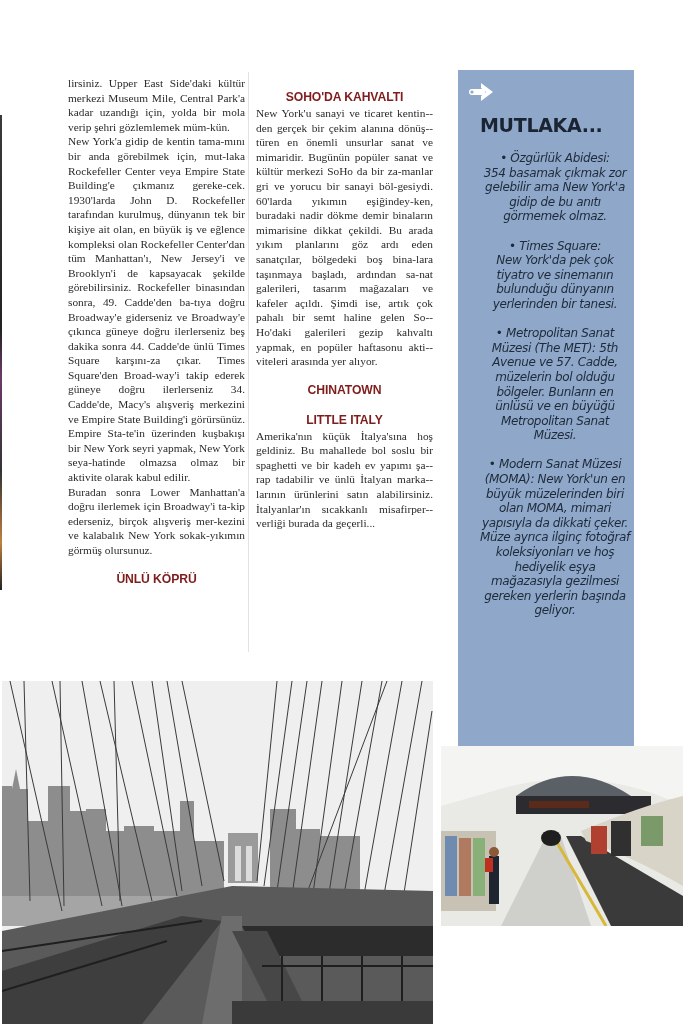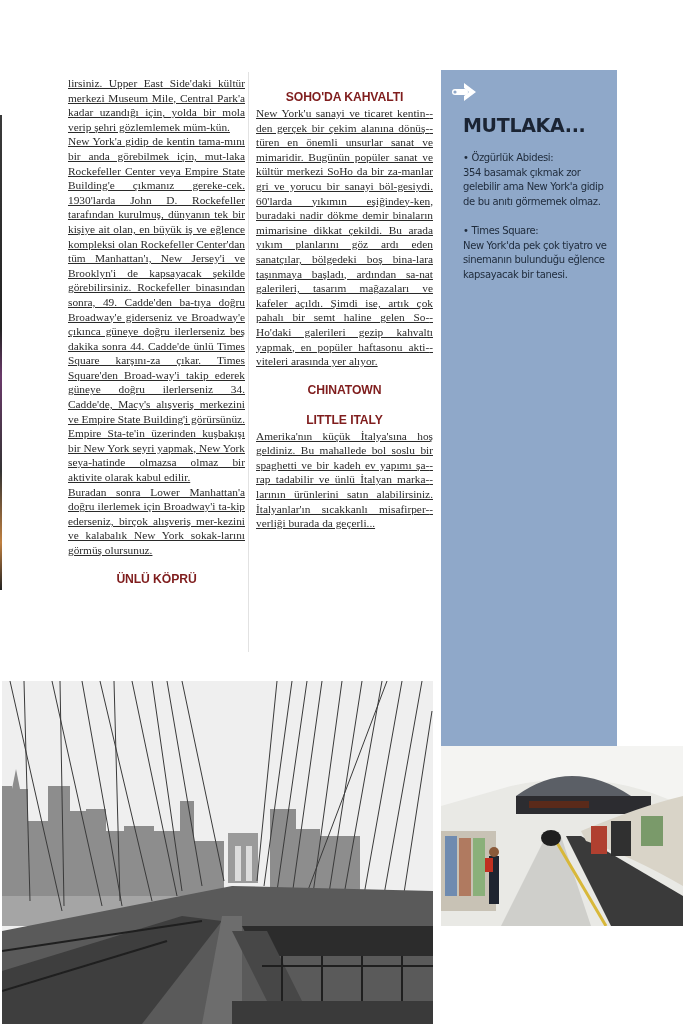--- a/index.html
+++ b/index.html
@@ -11,48 +11,49 @@
   }
   .edge-strip {
     position: absolute; left: 0; top: 115px; width: 2px; height: 475px;
     background: linear-gradient(to bottom, #3a3a3a 0%, #222 45%, #6a3a6a 55%, #333 75%, #c08040 90%, #222 100%);
   }
   .col {
     position: absolute; top: 76px; width: 177px;
     font-size: 11.35px; line-height: 14.6px; text-align: justify;
     hyphens: manual;
   }
-  .col p { margin: 0; text-decoration: underline; }
+  .col p { margin: 0; }
   .col1 { left: 68px; }
   .col2 { left: 256px; top: 76px; }
   .col-rule {
     position: absolute; left: 248px; top: 72px; width: 1px; height: 580px;
     background: #e2e2e2;
   }
   .gap { height: 14px; }
   .section-heading {
     font-family: "Liberation Sans", "DejaVu Sans", sans-serif;
     font-weight: bold; font-size: 12.2px; color: #7f1d1d;
     letter-spacing: -0.1px; margin: 0 0 1px 0; line-height: 15px;
     text-align: center;
   }
   .sidebar {
-    position: absolute; left: 441px; top: 70px; width: 176px; height: 764px;
+    position: absolute; left: 458px; top: 70px; width: 176px; height: 764px;
     background: #8fa8c9;
     font-family: "DejaVu Sans", "Liberation Sans", sans-serif;
     color: #1e2a3a;
+    text-align: center;
   }
   .arrow-icon { position: absolute; left: 9px; top: 10px; width: 30px; height: 24px; }
   .sidebar-title {
     position: absolute; left: 22px; top: 44px;
     font-size: 19px; font-weight: bold; letter-spacing: -0.3px; color: #1b2433;
   }
   .sidebar-list {
     position: absolute; left: 22px; top: 81px; width: 150px;
-    font-size: 10px; line-height: 14.6px; letter-spacing: -0.35px;
+    font-size: 12px; line-height: 14.6px; letter-spacing: -0.35px; font-style: italic;
   }
   .sidebar-item { margin: 0 0 14.6px 0; white-space: pre-line; }
   .photo {
     position: absolute; overflow: hidden;
   }
   .photo-bridge {
     left: 2px; top: 681px; width: 431px; height: 343px;
     background: linear-gradient(to bottom, #f2f2f2 0%, #e6e6e6 30%, #bdbdbd 55%, #6c6c6c 68%, #4a4a4a 80%, #2e2e2e 100%);
   }
   .photo-subway {
@@ -61,21 +62,21 @@
   }
 </style>
 </head>
 <body>
 
 <div class="edge-strip"></div>
 
 <div class="col col1">
   <p>lirsiniz. Upper East Side'daki kültür merkezi Museum Mile, Central Park'a kadar uzandığı için, yolda bir mola verip şehri gözlemlemek müm-­kün.</p>
   <p>New York'a gidip de kentin tama-­mını bir anda görebilmek için, mut-­laka Rockefeller Center veya Empire State Building'e çıkmanız gereke-­cek. 1930'larda John D. Rockefeller tarafından kurulmuş, dünyanın tek bir kişiye ait olan, en büyük iş ve eğlence kompleksi olan Rockefeller Center'dan tüm Manhattan'ı, New Jersey'i ve Brooklyn'i de kapsayacak şekilde görebilirsiniz. Rockefeller binasından sonra, 49. Cadde'den ba-­tıya doğru Broadway'e giderseniz ve Broadway'e çıkınca güneye doğru ilerlerseniz beş dakika sonra 44. Cadde'de ünlü Times Square karşını-­za çıkar. Times Square'den Broad-­way'i takip ederek güneye doğru ilerlerseniz 34. Cadde'de, Macy's alışveriş merkezini ve Empire State Building'i görürsünüz. Empire Sta-­te'in üzerinden kuşbakışı bir New York seyri yapmak, New York seya-­hatinde olmazsa olmaz bir aktivite olarak kabul edilir.</p>
-  <p>Buradan sonra Lower Manhattan'a doğru ilerlemek için Broadway'i ta-­kip ederseniz, birçok alışveriş mer-­kezini ve kalabalık New York sokak-­larını görmüş olursunuz.</p>
+  <p>Buradan sonra Lower Manhattan'a doğru ilerlemek için Broadway'i ta-­kip ederseniz, birçok alışveriş mer-­kezini ve kalabalık New York sokak-­yıkımın görmüş olursunuz.</p>
   <div class="gap"></div>
   <div class="section-heading">ÜNLÜ KÖPRÜ</div>
 </div>
 
 <div class="col-rule"></div>
 
 <div class="col col2">
   <div class="gap"></div>
   <div class="section-heading">SOHO'DA KAHVALTI</div>
   <p>New York'u sanayi ve ticaret kentin-­den gerçek bir çekim alanına dönüş-­türen en önemli unsurlar sanat ve mimaridir. Bugünün popüler sanat ve kültür merkezi SoHo da bir za-­manlar gri ve yorucu bir sanayi böl-­gesiydi. 60'larda yıkımın eşiğindey-­ken, buradaki nadir dökme demir binaların mimarisine dikkat çekildi. Bu arada yıkım planlarını göz ardı eden sanatçılar, bölgedeki boş bina-­lara taşınmaya başladı, ardından sa-­nat galerileri, tasarım mağazaları ve kafeler açıldı. Şimdi ise, artık çok pahalı bir semt haline gelen So-­Ho'daki galerileri gezip kahvaltı yapmak, en popüler haftasonu akti-­viteleri arasında yer alıyor.</p>
@@ -90,21 +91,23 @@
   <svg class="arrow-icon" viewBox="0 0 30 24">
     <rect x="2" y="9" width="16" height="6" rx="3" fill="#ffffff"></rect>
     <circle cx="5" cy="12" r="1.6" fill="#8fa8c9"></circle>
     <path d="M14 3 L26 12 L14 21 L14 16 L19 12 L14 8 Z" fill="#ffffff"></path>
   </svg>
   <div class="sidebar-title">MUTLAKA...</div>
   <div class="sidebar-list">
     <div class="sidebar-item">• Özgürlük Abidesi:
 354 basamak çıkmak zor gelebilir ama New York'a gidip de bu anıtı görmemek olmaz.</div>
     <div class="sidebar-item">• Times Square:
-New York'da pek çok tiyatro ve sinemanın bulunduğu eğlence kapsayacak bir tanesi.</div>
+New York'da pek çok tiyatro ve sinemanın bulunduğu dünyanın yerlerinden bir tanesi.</div>
+    <div class="sidebar-item">• Metropolitan Sanat Müzesi (The MET): 5th Avenue ve 57. Cadde, müzelerin bol olduğu bölgeler. Bunların en ünlüsü ve en büyüğü Metropolitan Sanat Müzesi.</div>
+    <div class="sidebar-item">• Modern Sanat Müzesi (MOMA): New York'un en büyük müzelerinden biri olan MOMA, mimari yapısıyla da dikkati çeker. Müze ayrıca ilginç fotoğraf koleksiyonları ve hoş hediyelik eşya mağazasıyla gezilmesi gereken yerlerin başında geliyor.</div>
   </div>
 </div>
 
 <div class="photo photo-bridge">
   <svg width="431" height="343" viewBox="0 0 431 343">
     <rect x="0" y="0" width="431" height="343" fill="#efefef"></rect>
 
     <g fill="#8d8d8d">
       <rect x="0" y="105" width="10" height="110"></rect>
       <polygon points="10,108 14,88 18,108"></polygon>

